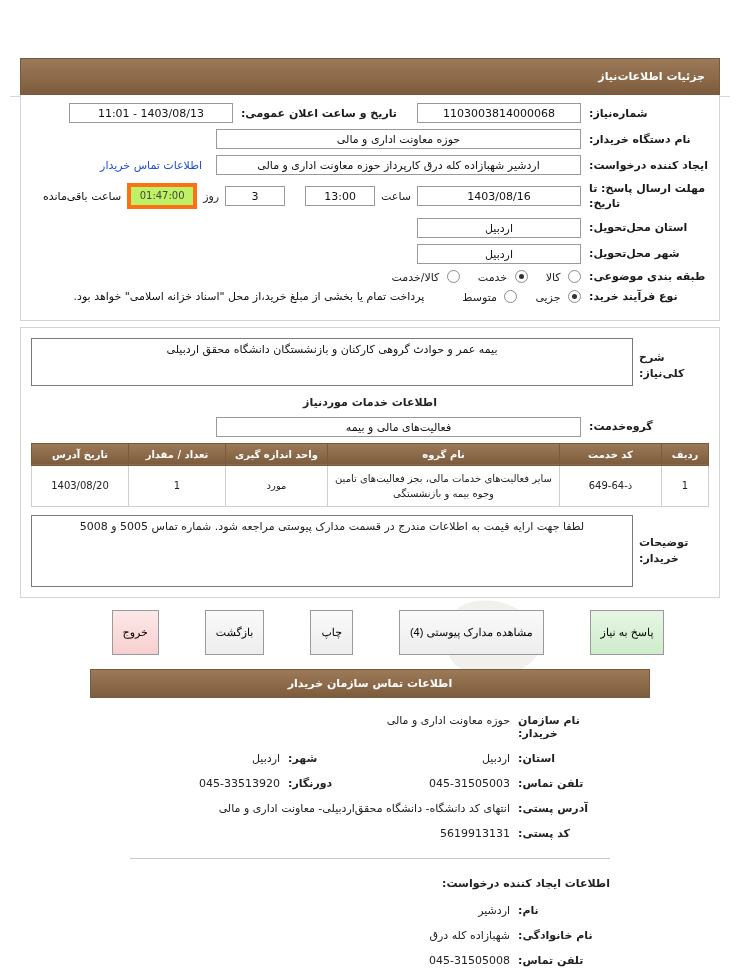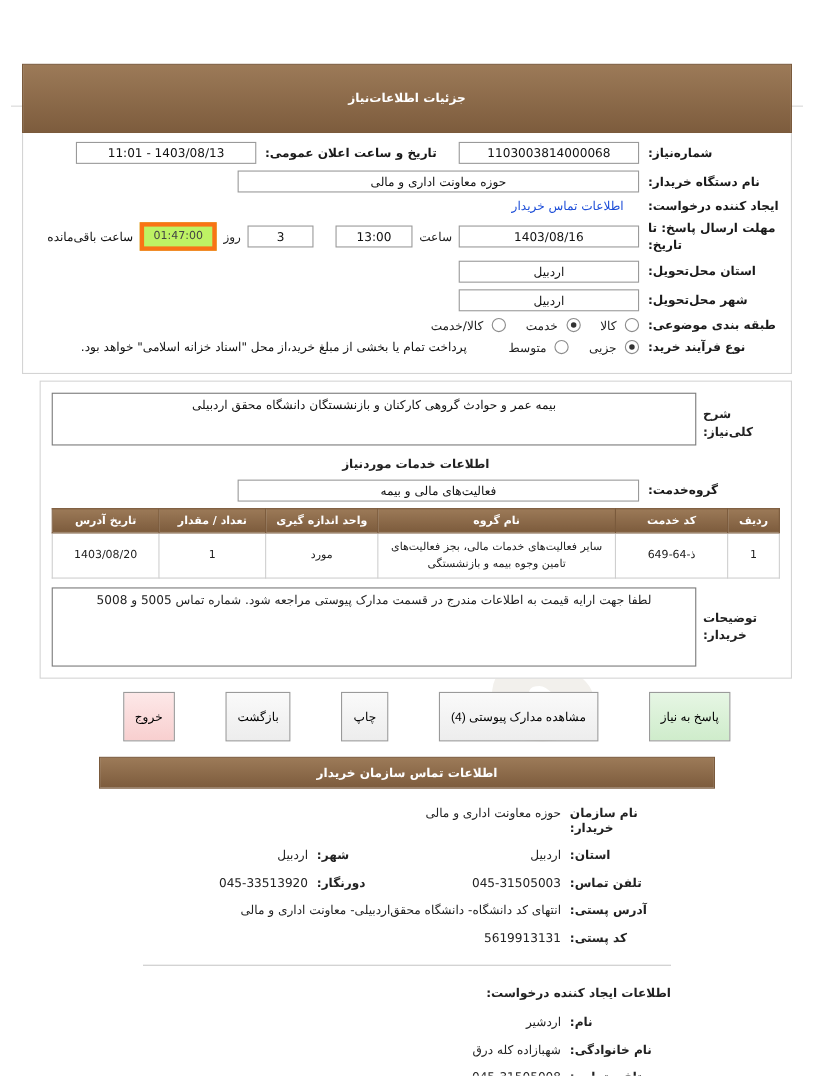--- a/index.html
+++ b/index.html
@@ -56,23 +56,23 @@
     position: relative;
     z-index: 2;
     margin: 0 20px;
   }
   .section-header {
     background: #8a6a4b;
     background: linear-gradient(#9c7a58, #7d5c3d);
     color: #ffffff;
     font-size: 11px;
     font-weight: bold;
-    padding: 24px 14px;
+    padding: 11px 14px;
     border: 1px solid #7a5a3c;
-    text-align: center;
+    text-align: right;
   }
   .panel {
     border: 1px solid #d4d4d4;
     border-top: none;
     background: #ffffff;
     padding: 8px 10px 10px 10px;
   }
   .row {
     display: flex;
     align-items: center;
@@ -287,20 +287,21 @@
         <div class="fld w150">1403/08/13 - 11:01</div>
       </div>
 
       <div class="row">
         <div class="lbl">نام دستگاه خریدار:</div>
         <div class="fld w360">حوزه  معاونت  اداری و مالی</div>
       </div>
 
       <div class="row">
         <div class="lbl">ایجاد کننده درخواست:</div>
+        <div class="fld w360">اردشیر شهبازاده کله درق کارپرداز حوزه معاونت اداری و مالی</div>
         <a class="link" href="#">اطلاعات تماس خریدار</a>
       </div>
 
       <div class="row">
         <div class="lbl" style="line-height:1.4;">مهلت ارسال پاسخ: تا تاریخ:</div>
         <div class="fld w150">1403/08/16</div>
         <span class="inline-txt">ساعت</span>
         <div class="fld w70">13:00</div>
         <div class="fld w60" style="margin-right:20px;">3</div>
         <span class="inline-txt">روز</span>
@@ -341,21 +342,21 @@
           <span>جزیی</span>
         </span>
         <span class="opt">
           <span class="radio"></span>
           <span>متوسط</span>
         </span>
         <span class="small-note" style="margin-right:20px;">پرداخت تمام یا بخشی از مبلغ خرید،از محل "اسناد خزانه اسلامی" خواهد بود.</span>
       </div>
     </div>
 
-    <div class="panel" style="border-top:1px solid #d4d4d4; margin-top:6px; padding-top:10px;margin-left:16px;">
+    <div class="panel" style="border-top:1px solid #d4d4d4; margin-top:6px; padding-top:10px;">
       <div class="desc-row">
         <div class="desc-lbl">شرح کلی‌نیاز:</div>
         <div class="desc-field">
           <div class="textarea-box">بیمه عمر و حوادث گروهی  کارکنان و بازنشستگان دانشگاه محقق اردبیلی</div>
         </div>
       </div>
 
       <div class="subhead">اطلاعات خدمات موردنیاز</div>
 
       <div class="row" style="justify-content:flex-start;">

